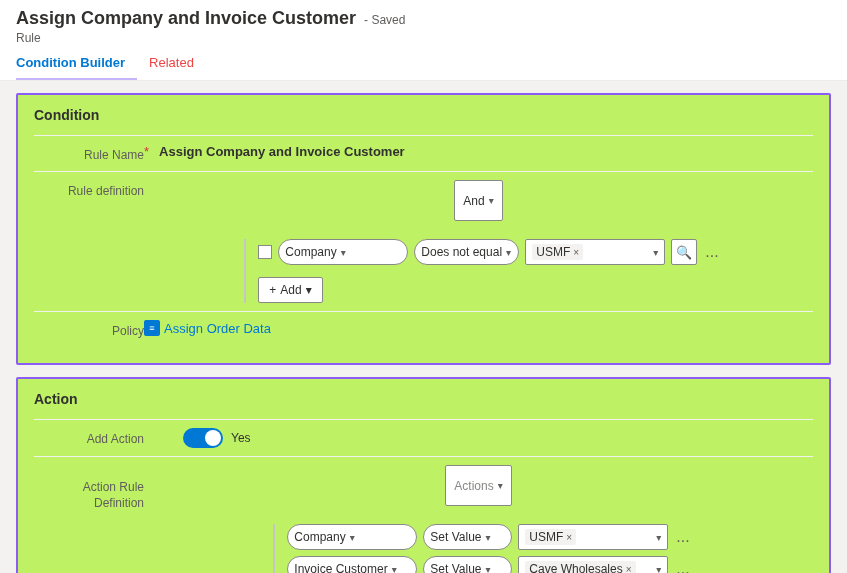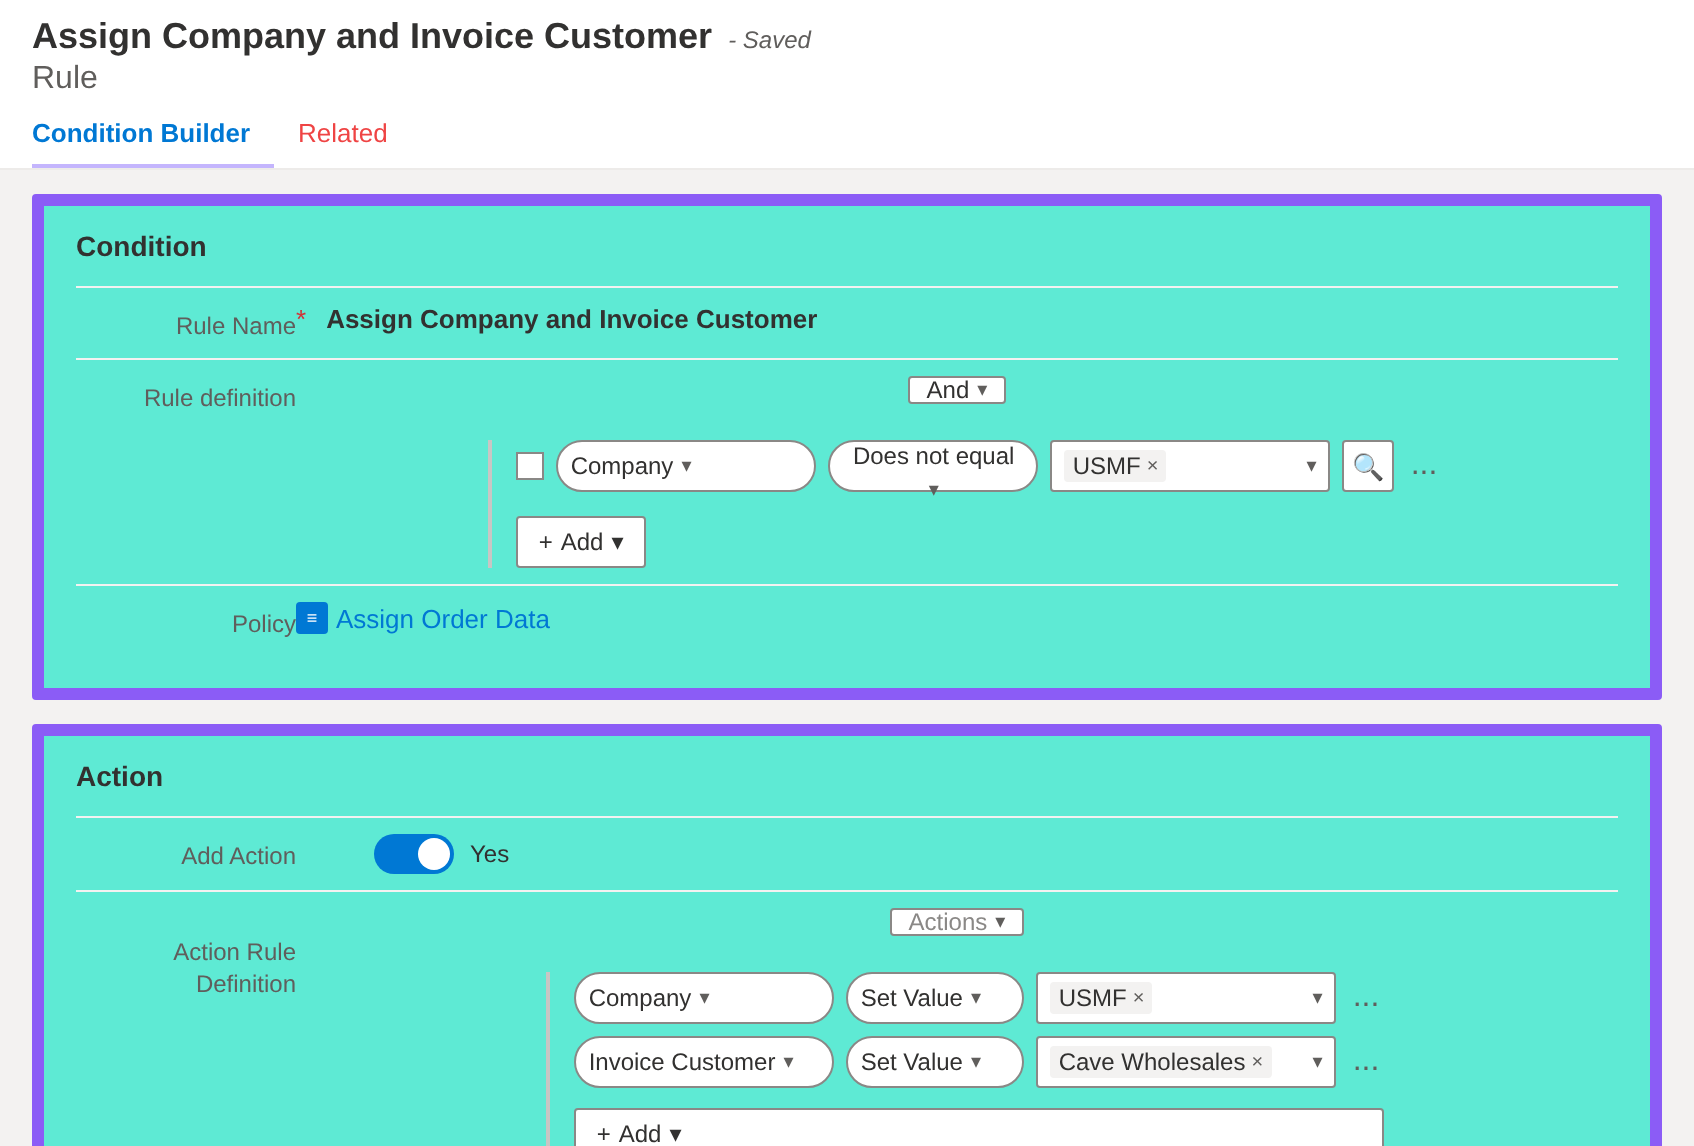--- a/index.html
+++ b/index.html
@@ -22,24 +22,23 @@
       gap: 8px;
     }
     .page-title {
       font-size: 18px;
       font-weight: 600;
       color: #323130;
     }
     .saved-badge {
       font-size: 12px;
       color: #605e5c;
-      font-style: italic;
     }
     .page-subtitle {
-      font-size: 16px;
+      font-size: 12px;
       color: #605e5c;
       margin-top: 2px;
       margin-bottom: 4px;
     }
     .tabs {
       display: flex;
       gap: 0;
       margin-top: 4px;
     }
     .tab {
@@ -55,22 +54,22 @@
       border-bottom: 2px solid #c4b5fd;
       font-weight: 700;
     }
     .main-content {
       padding: 12px 16px;
       display: flex;
       flex-direction: column;
       gap: 12px;
     }
     .card {
-      background: #5eead4;
-      border: 6px solid #8b5cf6;
+      background: #bef264;
+      border: 2px solid #8b5cf6;
       border-radius: 2px;
       padding: 12px 16px 16px 16px;
     }
     .card-title {
       font-size: 14px;
       font-weight: 600;
       color: #323130;
       margin-bottom: 12px;
     }
     .form-row {
@@ -108,21 +107,21 @@
       display: inline-flex;
       align-items: center;
       gap: 4px;
       border: 1px solid #8a8886;
       border-radius: 2px;
       padding: 3px 8px;
       background: #fff;
       cursor: pointer;
       font-size: 12px;
       color: #323130;
-      height: 14px;
+      height: 41px;
     }
     .dropdown-btn .chevron {
       font-size: 10px;
       color: #605e5c;
     }
     .condition-builder {
       margin-left: 8px;
       border-left: 2px solid #c8c6c4;
       padding-left: 12px;
       margin-top: 8px;
@@ -152,21 +151,21 @@
       font-size: 12px;
       color: #323130;
       gap: 4px;
       cursor: pointer;
     }
     .select-field .chevron {
       font-size: 10px;
       color: #605e5c;
     }
     .select-company { width: 130px; }
-    .select-operator { width: 105px; flex-direction: column; }
+    .select-operator { width: 105px; }
     .value-field {
       display: inline-flex;
       align-items: center;
       border: 1px solid #8a8886;
       border-radius: 2px;
       background: #fff;
       height: 26px;
       padding: 0 6px;
       font-size: 12px;
       color: #323130;

